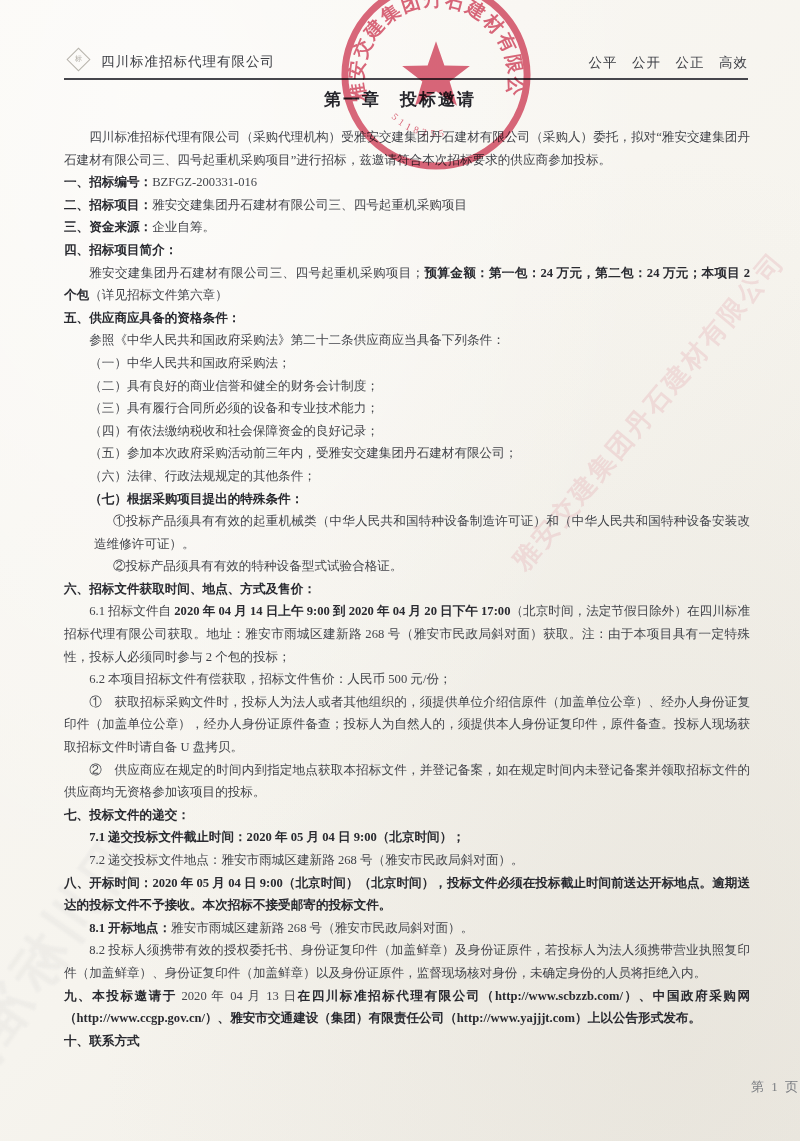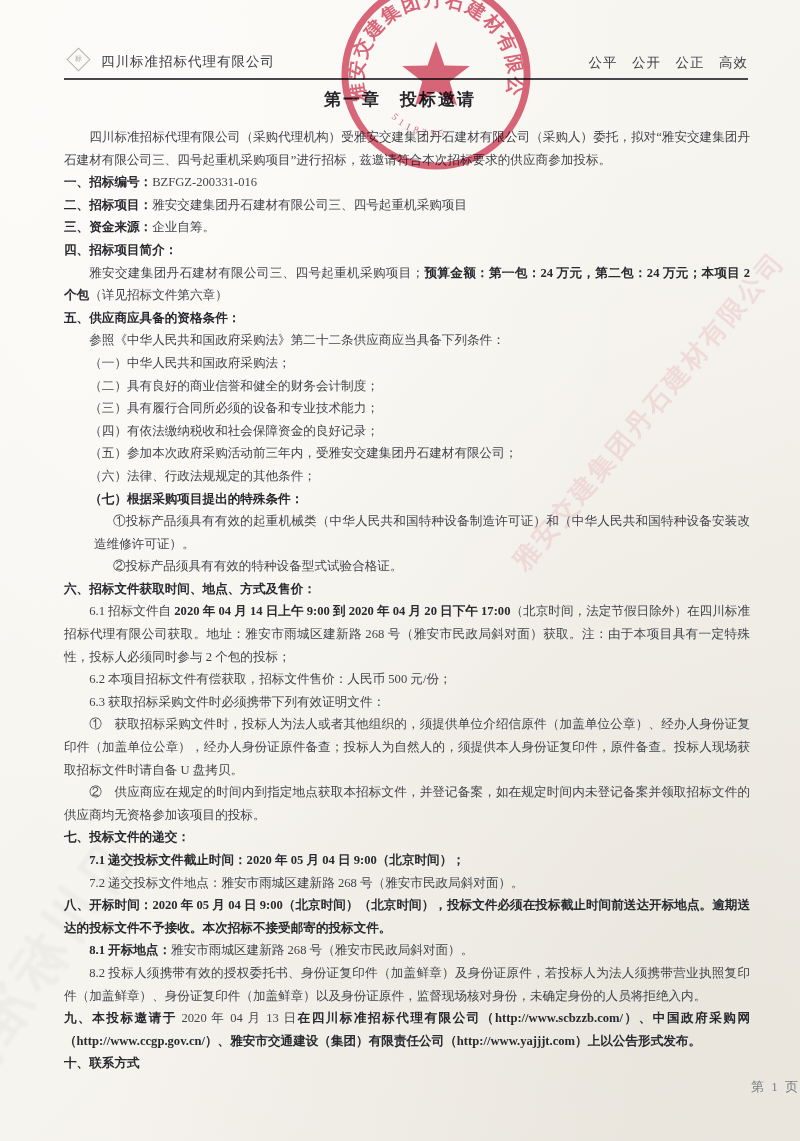--- a/index.html
+++ b/index.html
@@ -109,21 +109,20 @@
     <p class="para ind"><span>（三）具有履行合同所必须的设备和专业技术能力；</span></p>
     <p class="para ind"><span>（四）有依法缴纳税收和社会保障资金的良好记录；</span></p>
     <p class="para ind"><span>（五）参加本次政府采购活动前三年内，受雅安交建集团丹石建材有限公司；</span></p>
     <p class="para ind"><span>（六）法律、行政法规规定的其他条件；</span></p>
     <p class="para ind"><span class="b">（七）根据采购项目提出的特殊条件：</span></p>
     <p class="para ind15"><span>①投标产品须具有有效的起重机械类（中华人民共和国特种设备制造许可证）和（中华人民共和国特种设备安装改造维修许可证）。</span></p>
     <p class="para ind15"><span>②投标产品须具有有效的特种设备型式试验合格证。</span></p>
     <p class="para flush"><span class="b">六、招标文件获取时间、地点、方式及售价：</span></p>
     <p class="para ind"><span>6.1 招标文件自 </span><span class="b">2020 年 04 月 14 日上午 9:00 到 2020 年 04 月 20 日下午 17:00</span><span>（北京时间，法定节假日除外）在四川标准招标代理有限公司获取。地址：雅安市雨城区建新路 268 号（雅安市民政局斜对面）获取。注：由于本项目具有一定特殊性，投标人必须同时参与 2 个包的投标；</span></p>
     <p class="para ind"><span>6.2 本项目招标文件有偿获取，招标文件售价：人民币 500 元/份；</span></p>
-    <p class="para ind"><span>6.3 获取招标采购文件时必须携带下列有效证明文件：</span></p>
     <p class="para ind"><span>①　获取招标采购文件时，投标人为法人或者其他组织的，须提供单位介绍信原件（加盖单位公章）、经办人身份证复印件（加盖单位公章），经办人身份证原件备查；投标人为自然人的，须提供本人身份证复印件，原件备查。投标人现场获取招标文件时请自备 U 盘拷贝。</span></p>
     <p class="para ind"><span>②　供应商应在规定的时间内到指定地点获取本招标文件，并登记备案，如在规定时间内未登记备案并领取招标文件的供应商均无资格参加该项目的投标。</span></p>
     <p class="para flush"><span class="b">七、投标文件的递交：</span></p>
     <p class="para ind"><span class="b">7.1 递交投标文件截止时间：2020 年 05 月 04 日 9:00（北京时间）；</span></p>
     <p class="para ind"><span>7.2 递交投标文件地点：雅安市雨城区建新路 268 号（雅安市民政局斜对面）。</span></p>
     <p class="para flush"><span class="b">八、开标时间：2020 年 05 月 04 日 9:00（北京时间）（北京时间），投标文件必须在投标截止时间前送达开标地点。逾期送达的投标文件不予接收。本次招标不接受邮寄的投标文件。</span></p>
     <p class="para ind"><span class="b">8.1 开标地点：</span><span>雅安市雨城区建新路 268 号（雅安市民政局斜对面）。</span></p>
     <p class="para ind"><span>8.2 投标人须携带有效的授权委托书、身份证复印件（加盖鲜章）及身份证原件，若投标人为法人须携带营业执照复印件（加盖鲜章）、身份证复印件（加盖鲜章）以及身份证原件，监督现场核对身份，未确定身份的人员将拒绝入内。</span></p>
     <p class="para flush"><span class="b">九、本投标邀请于</span><span> 2020 年 04 月 13 日</span><span class="b">在四川标准招标代理有限公司（http://www.scbzzb.com/）、中国政府采购网（http://www.ccgp.gov.cn/）、雅安市交通建设（集团）有限责任公司（http://www.yajjjt.com）上以公告形式发布。</span></p>
     <p class="para flush"><span class="b">十、联系方式</span></p>

